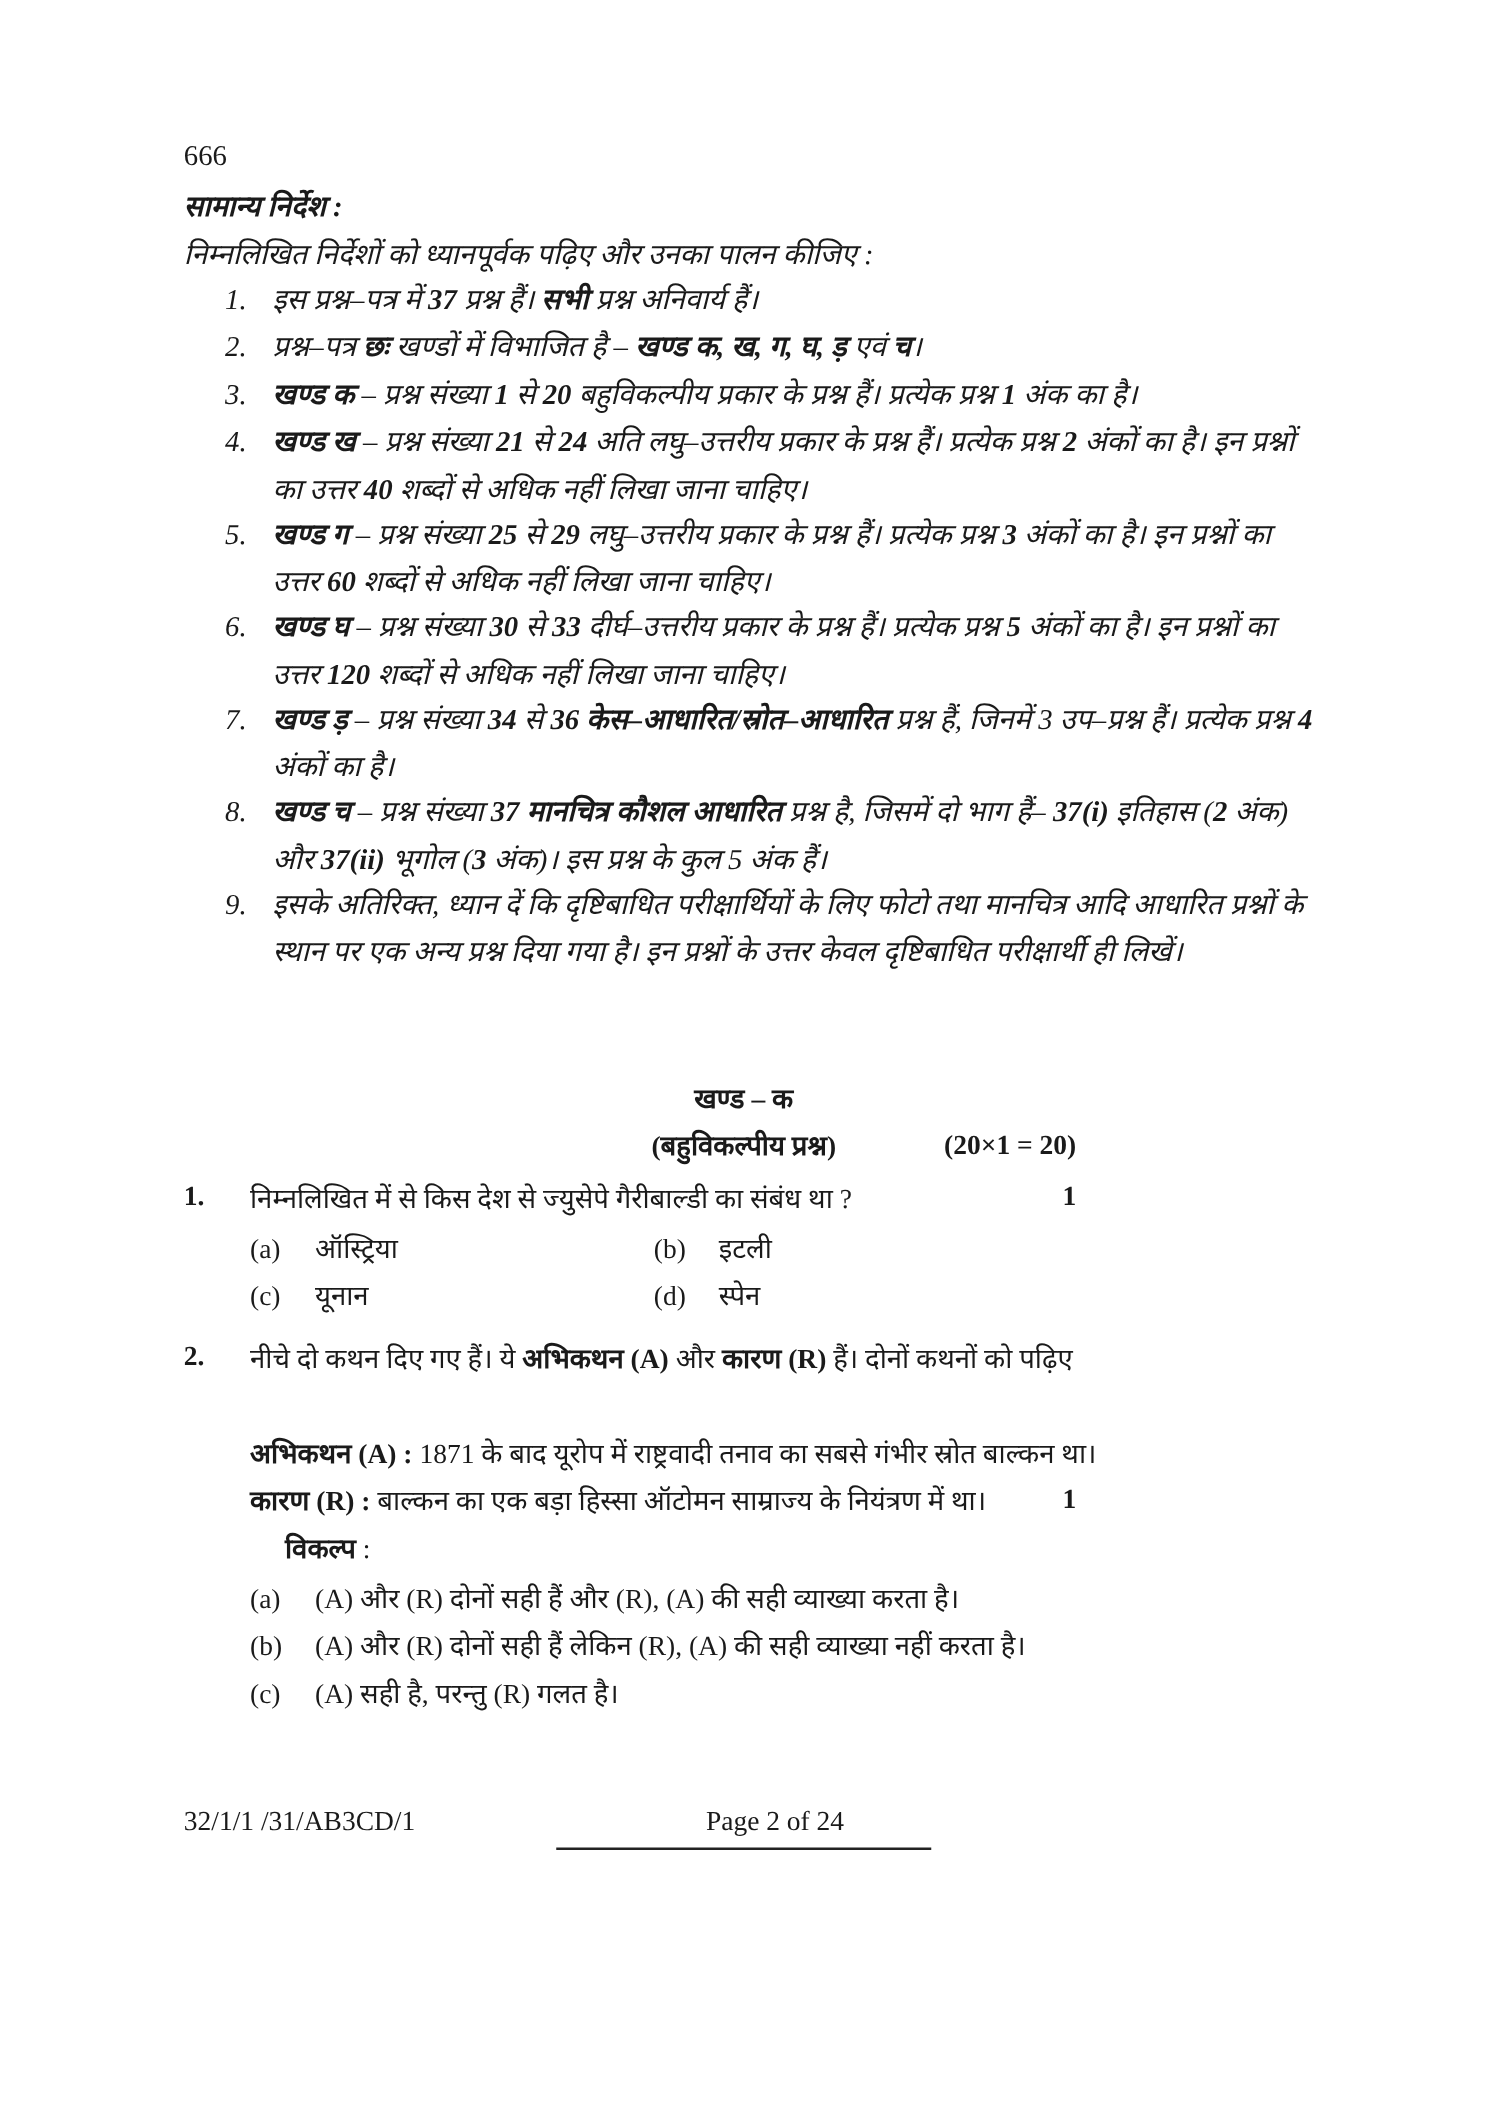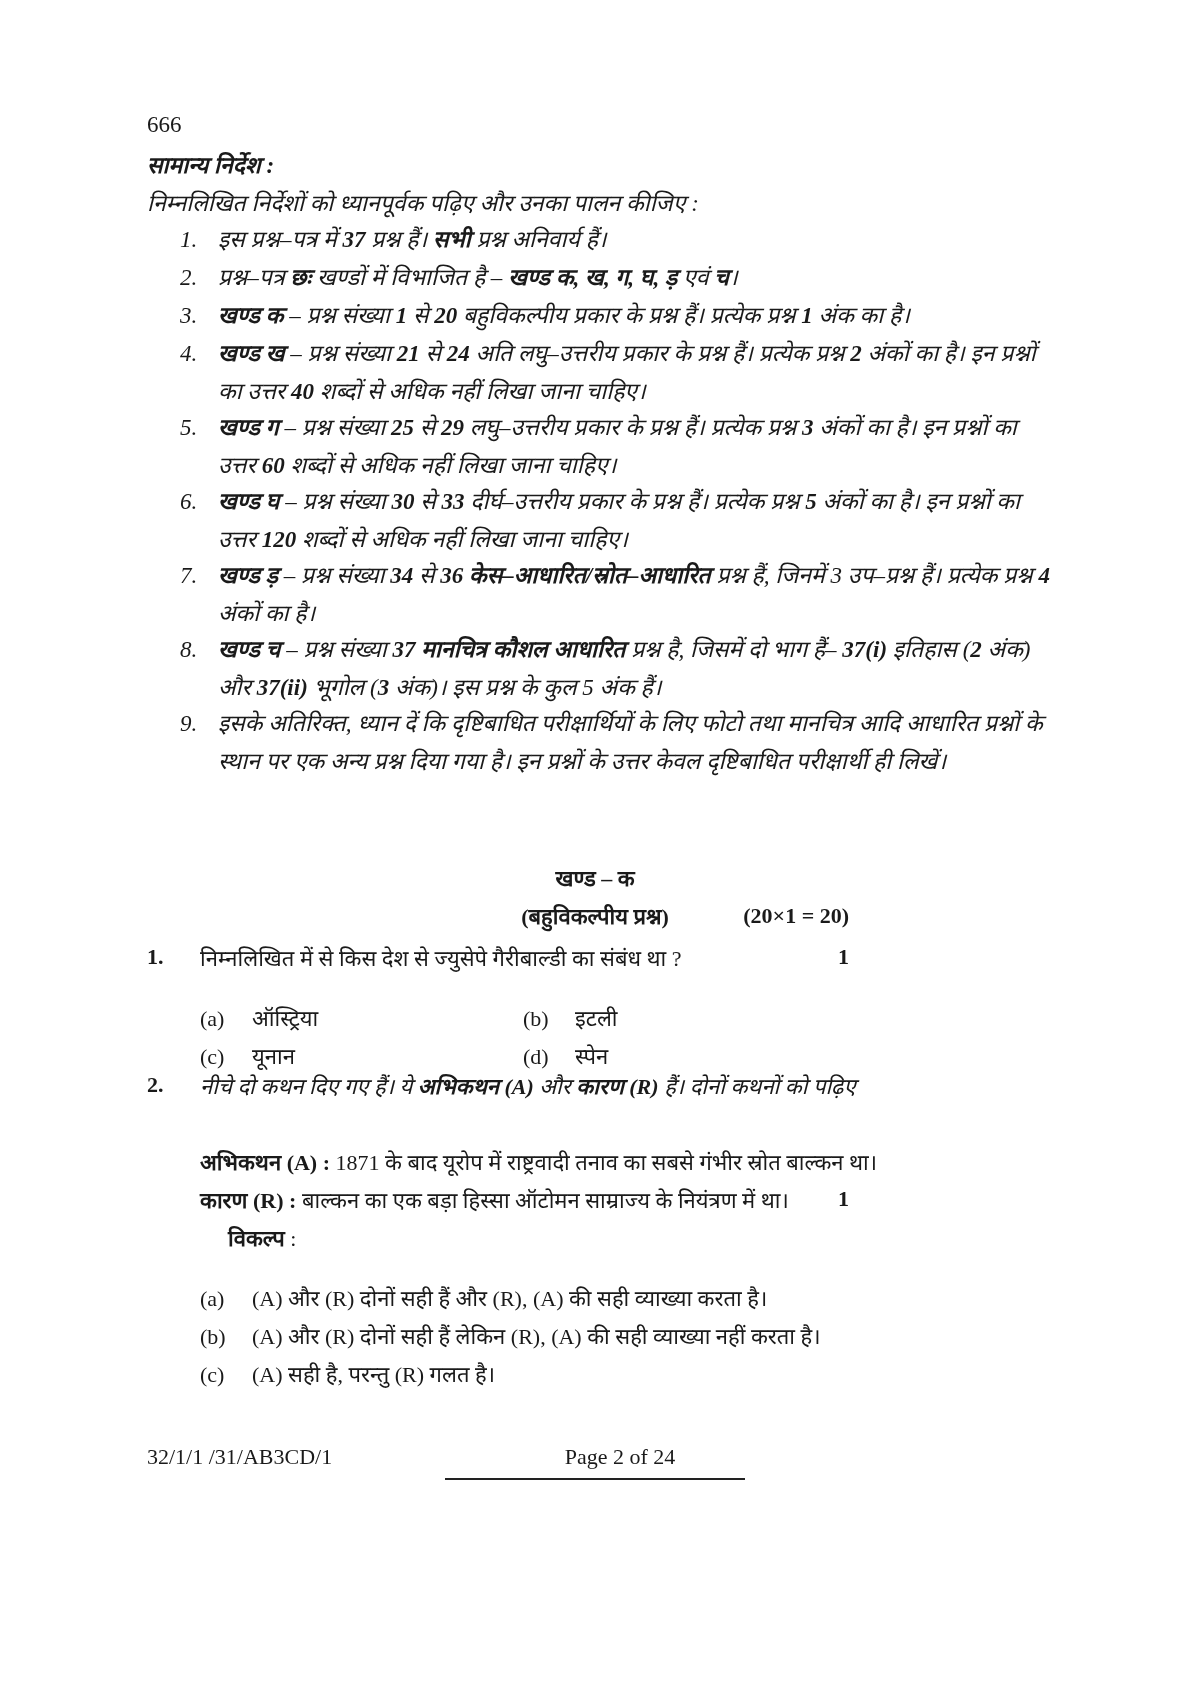--- a/index.html
+++ b/index.html
@@ -1,36 +1,36 @@
 <!DOCTYPE html>
 <html><head>
   <meta charset="utf-8">
   <style>
     html, body { margin: 0; padding: 0; background: #ffffff; }
     body {
       width: 1190px; height: 1683px; position: relative; overflow: hidden;
       font-family: "Liberation Serif", "DejaVu Serif", serif;
       color: #1a1a1a;
     }
-    .page { position: absolute; left: 0; top: 0; width: 972px; height: 1683px; }
+    .page { position: absolute; left: 0; top: 0; width: 972px; height: 1683px; padding-left: 12px; }
     .abs { position: absolute; white-space: nowrap; }
     .page-num { left: 147px; top: 112px; font-size: 23px; }
     .gen-title { left: 147px; top: 148px; font-size: 23px; font-style: italic; font-weight: bold; }
     .gen-sub { left: 147px; top: 186px; font-size: 23px; font-style: italic; }
     .instr { position: absolute; left: 180px; font-size: 23px; font-style: italic; line-height: 38px; width: 880px; }
     .instr .num { position: absolute; left: 0; }
     .instr .txt { display: block; margin-left: 38px; }
     b, .b { font-weight: bold; }
     .sec-title { left: 0; width: 1190px; text-align: center; top: 862px; font-size: 22px; font-weight: bold; }
     .sec-sub { left: 0; width: 1190px; text-align: center; top: 900px; font-size: 22px; font-weight: bold; }
     .sec-marks { right: 123px; top: 903px; font-size: 22px; font-weight: bold; }
     .q-num { font-size: 22px; font-weight: bold; left: 147px; }
     .q-text { font-size: 22px; left: 200px; }
     .q-marks { font-size: 22px; font-weight: bold; right: 123px; }
-    .opt { font-size: 22px; margin-top: 20px; }
+    .opt { font-size: 22px; }
     .opt .lbl { display: inline-block; width: 52px; }
     .footer-code { left: 147px; top: 1444px; font-size: 22px; }
     .footer-page { left: 490px; top: 1444px; font-size: 22px; width: 260px; text-align: center; }
     .footer-line { left: 445px; top: 1478px; width: 300px; height: 0; border-top: 2px solid #222; }
   </style>
 </head>
 <body>
 
 <div class="page">
 
@@ -91,21 +91,21 @@
     <span class="lbl">(b)</span><span>इटली</span>
   </div>
   <div class="abs opt" style="left:200px; top:1020px;">
     <span class="lbl">(c)</span><span>यूनान</span>
   </div>
   <div class="abs opt" style="left:523px; top:1020px;">
     <span class="lbl">(d)</span><span>स्पेन</span>
   </div>
 
   <div class="abs q-num" style="top:1072px;">2.</div>
-  <div class="abs q-text" style="top:1070px;font-style:italic;">नीचे दो कथन दिए गए हैं। ये <b>अभिकथन (A)</b> और <b>कारण (R)</b> हैं। दोनों कथनों को पढ़िए</div>
+  <div class="abs q-text" style="top:1070px;">नीचे दो कथन दिए गए हैं। ये <b>अभिकथन (A)</b> और <b>कारण (R)</b> हैं। दोनों कथनों को पढ़िए</div>
   <div class="abs q-text" style="top:1146px;">
     <span class="b">अभिकथन (A) :</span><span> 1871 के बाद यूरोप में राष्ट्रवादी तनाव का सबसे गंभीर स्रोत बाल्कन था।</span>
   </div>
   <div class="abs q-text" style="top:1184px;">
     <span class="b">कारण (R) :</span><span> बाल्कन का एक बड़ा हिस्सा ऑटोमन साम्राज्य के नियंत्रण में था।</span>
   </div>
   <div class="abs q-marks" style="top:1186px;">1</div>
   <div class="abs q-text" style="top:1222px;margin-left:28px;">
     <span class="b">विकल्प</span><span> :</span>
   </div>

